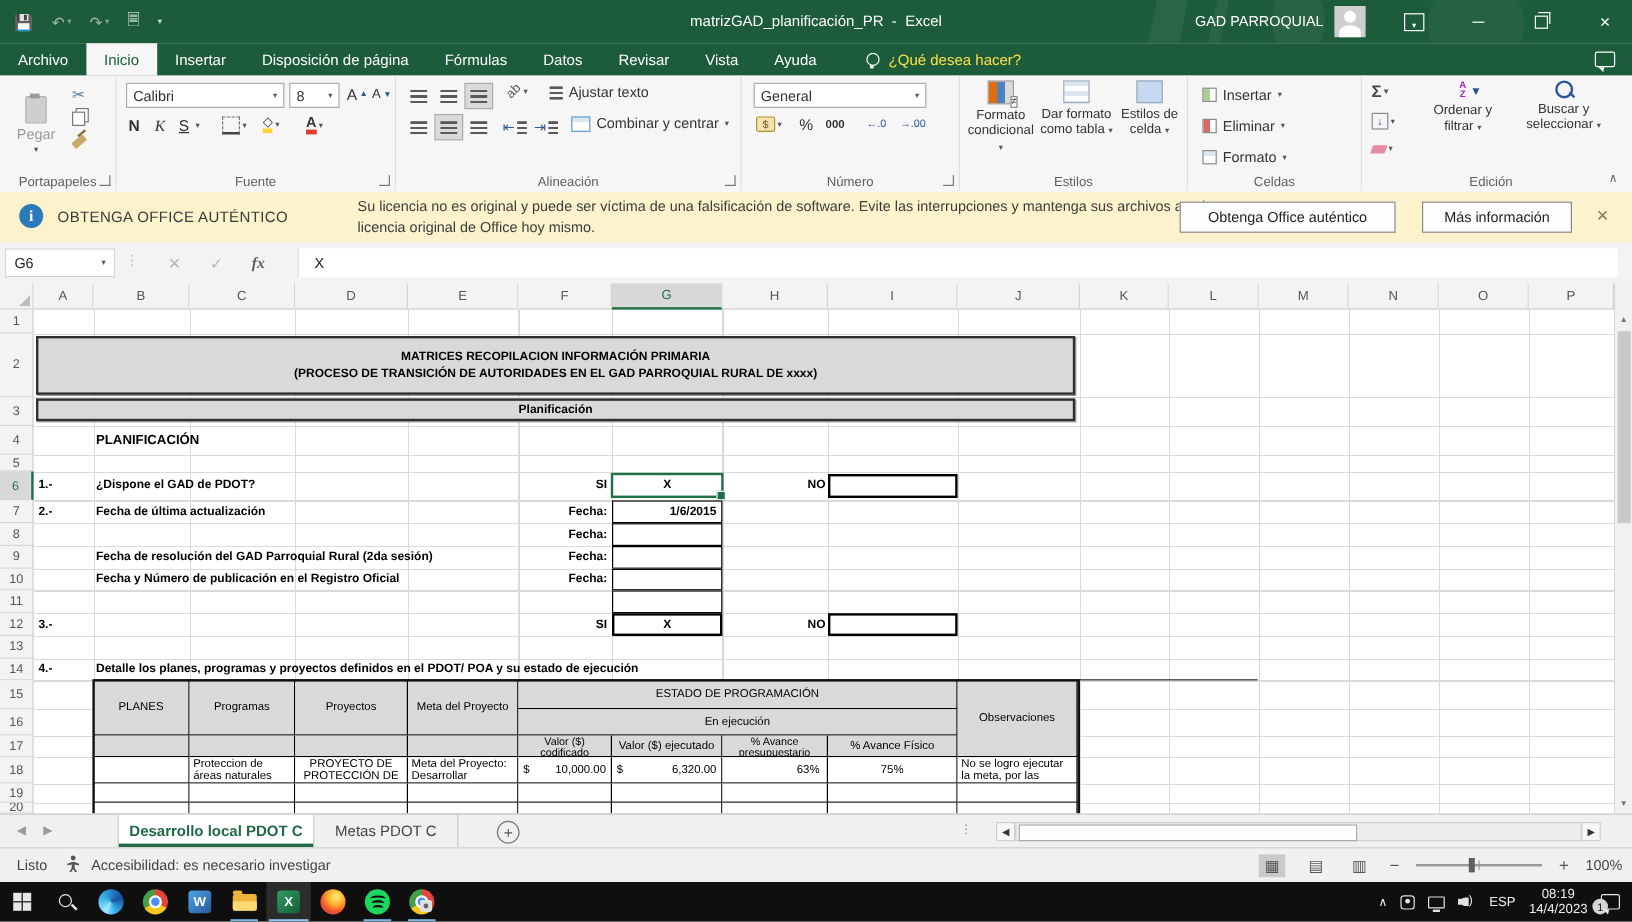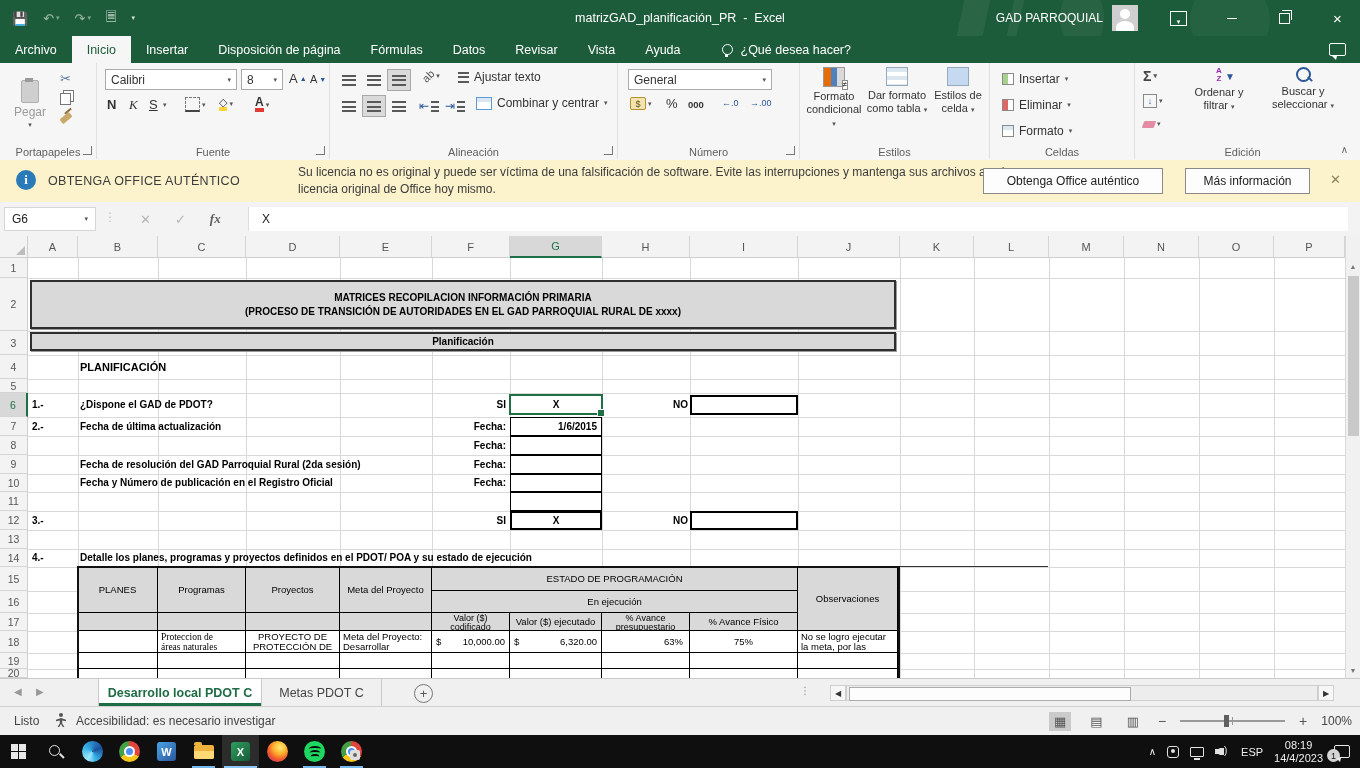--- a/index.html
+++ b/index.html
@@ -18,21 +18,21 @@
   .avatar::after{content:"";position:absolute;left:4px;top:16px;width:18px;height:12px;border-radius:50% 50% 0 0;background:#fff;}
   .winbtn{width:45px;height:36px;display:flex;align-items:center;justify-content:center;color:#fff;}
   .minbar{width:10px;height:1px;background:#fff;}
   .restico{width:9px;height:9px;border:1px solid #fff;position:relative;}
   .restico::after{content:"";position:absolute;left:2px;top:-4px;width:9px;height:9px;border-top:1px solid #fff;border-right:1px solid #fff;}
   .rdo{width:15px;height:13px;border:1px solid #fff;display:flex;align-items:flex-end;justify-content:center;font-size:7px;line-height:6px;}
   
   .tabrow{position:absolute;left:0;top:36px;width:1360px;height:27px;background:#1d5c3a;display:flex;align-items:stretch;color:#fff;font-size:12.5px;}
   .rtab{padding:0 15px;display:flex;align-items:center;cursor:default;}
   .rtab.active{background:#f6f6f6;color:#1d5c3a;}
-  .searchbox{display:flex;align-items:center;gap:8px;margin-left:26px;color:#ffffff;}
+  .searchbox{display:flex;align-items:center;gap:8px;margin-left:26px;color:#fde047;}
   .bulb{width:9px;height:9px;border:1.5px solid #fff;border-radius:50%;position:relative;}
   .bulb::after{content:"";position:absolute;left:2px;top:9px;width:3px;height:3px;background:#fff;}
   .commentico{width:15px;height:11px;border:1.5px solid #fff;border-radius:2px;position:relative;}
   .commentico::after{content:"";position:absolute;left:2px;bottom:-5px;border-left:4px solid transparent;border-right:1px solid transparent;border-top:4px solid #fff;}
   
   .ribbon{position:absolute;left:0;top:63px;width:1360px;height:97px;background:#f6f6f6;border-bottom:1px solid #d2d2d2;font-size:12px;color:#333;}
   .rgroup{position:absolute;top:0;height:96px;border-right:1px solid #e0e0e0;box-sizing:border-box;}
   .glabel{position:absolute;bottom:1px;left:0;right:0;text-align:center;font-size:11px;color:#5f5f5f;}
   .lnch{position:absolute;right:4px;bottom:4px;width:8px;height:8px;border-right:1px solid #777;border-bottom:1px solid #777;}
   .combo{position:absolute;height:21px;background:#fff;border:1px solid #ababab;display:flex;align-items:center;justify-content:space-between;padding:0 5px;font-size:12px;box-sizing:border-box;}
@@ -533,21 +533,21 @@
         <span>presupuestario</span>
       </div>
     <div class="thc" style="left:690px;top:377px;width:108px;height:18px;">
         <span>% Avance Físico</span>
       </div>
     <div class="thc" style="left:798px;top:331px;width:100px;height:64px;">
         <span>Observaciones</span>
       </div>
 
     <div class="tdc" style="left:78px;top:395px;width:80px;height:22px;"></div>
-    <div class="tdc" style="left:158px;top:395px;width:88px;height:22px;font-family:Liberation Serif, serif;"><span>Proteccion de</span><br><span>áreas naturales</span></div>
+    <div class="tdc" style="left:158px;top:395px;width:88px;height:22px;"><span>Proteccion de</span><br><span>áreas naturales</span></div>
     <div class="tdc" style="left:246px;top:395px;width:94px;height:22px;text-align:center;"><span>PROYECTO DE</span><br><span>PROTECCIÓN DE</span></div>
     <div class="tdc" style="left:340px;top:395px;width:92px;height:22px;"><span>Meta del Proyecto:</span><br><span>Desarrollar</span></div>
     <div class="tdc money" style="left:432px;top:395px;width:78px;height:22px;">
         <span>$</span>
         <span>10,000.00</span>
       </div>
     <div class="tdc money" style="left:510px;top:395px;width:92px;height:22px;">
         <span>$</span>
         <span>6,320.00</span>
       </div>

